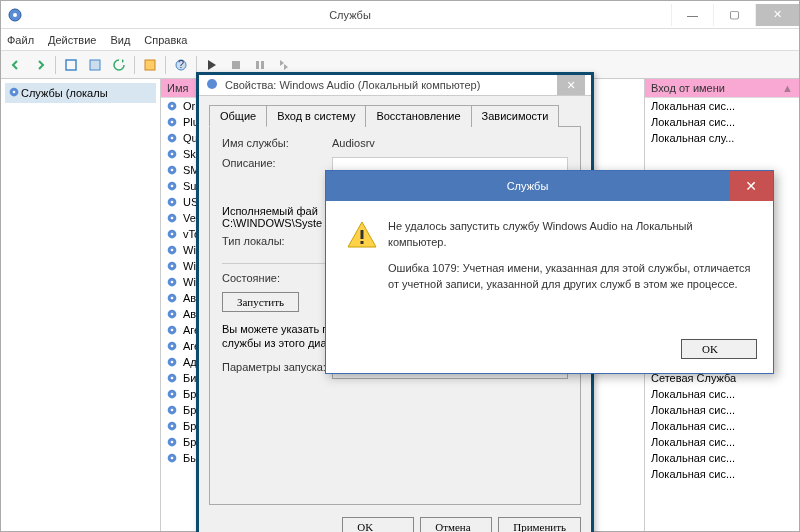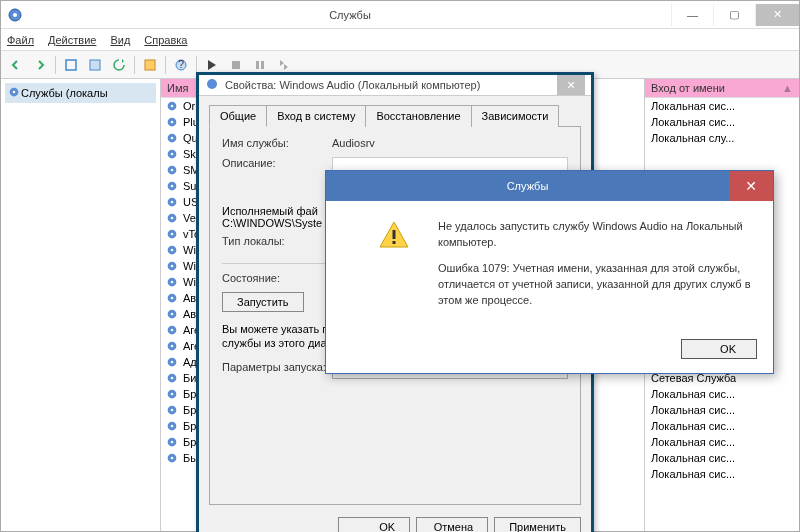--- a/index.html
+++ b/index.html
@@ -8,21 +8,21 @@
 
 .main-window { width: 800px; height: 532px; border: 1px solid #aaa; background: #f0f0f0; display: flex; flex-direction: column; }
 .titlebar { height: 28px; background: #fff; display: flex; align-items: center; border-bottom: 1px solid #ddd; }
 .titlebar .icon { width: 16px; height: 16px; margin: 0 6px; }
 .titlebar .title { flex: 1; text-align: center; color: #444; }
 .titlebar .win-btns { display: flex; }
 .titlebar .win-btn { width: 42px; height: 22px; display: flex; align-items: center; justify-content: center; color: #555; border-left: 1px solid #eee; }
 .titlebar .win-btn.close { background: #bfbfbf; color: #fff; width: 44px; }
 
 .menubar { height: 22px; background: #fff; display: flex; align-items: center; padding: 0 6px; gap: 14px; border-bottom: 1px solid #ddd; }
-.menubar span { color: #333; text-decoration: underline; }
+.menubar span { color: #333; }
 
 .toolbar { height: 28px; background: #f7f7f7; display: flex; align-items: center; padding: 0 4px; gap: 2px; border-bottom: 1px solid #ccc; }
 .tb-btn { width: 22px; height: 22px; display: flex; align-items: center; justify-content: center; border: 1px solid transparent; }
 .tb-sep { width: 1px; height: 18px; background: #ccc; margin: 0 2px; }
 
 .content { flex: 1; display: flex; background: #fff; overflow: hidden; }
 .tree-pane { width: 160px; border-right: 1px solid #ccc; padding: 4px; }
 .tree-item { display: flex; align-items: center; gap: 0; padding: 2px; }
 .tree-item.sel { background: #d8e6f2; }
 
@@ -44,29 +44,29 @@
 .dlg-body { flex: 1; padding: 8px 10px 6px 10px; }
 .tabs { display: flex; border-bottom: 1px solid #aaa; }
 .tab { padding: 4px 10px; border: 1px solid #aaa; border-bottom: none; margin-right: -1px; background: #f0f0f0; position: relative; top: 1px; }
 .tab.active { background: #f0f0f0; border-bottom: 1px solid #f0f0f0; z-index: 1; }
 .tab-panel { border: 1px solid #aaa; border-top: none; padding: 10px 12px; height: 378px; }
 .fld { display: flex; margin-bottom: 8px; }
 .fld .lbl { width: 110px; color: #333; }
 .fld .val { flex: 1; color: #333; }
 .fld input, .fld select { flex: 1; border: 1px solid #aaa; padding: 2px 4px; background: #fff; }
 .hr { height: 1px; background: #ccc; margin: 8px 0; }
-.btn { border: 1px solid #888; background: #f0f0f0; padding: 3px 14px; min-width: 72px; text-align: right; }
+.btn { border: 1px solid #888; background: #f0f0f0; padding: 3px 14px; min-width: 72px; text-align: left; font-family: Liberation Serif, serif; }
 .dlg-foot { display: flex; justify-content: flex-end; gap: 6px; padding: 6px 10px; }
 
 
 .err-dialog { position: absolute; left: 325px; top: 170px; width: 449px; height: 204px; background: #fff; border: 1px solid #3e6db5; box-shadow: 3px 3px 10px rgba(0,0,0,.3); display: flex; flex-direction: column; }
 .err-title { height: 30px; background: #4a78b8; color: #fff; display: flex; align-items: center; }
 .err-title .t { flex: 1; text-align: center; }
 .err-title .x { width: 44px; height: 30px; background: #c75050; display: flex; align-items: center; justify-content: center; color: #fff; font-size: 14px; }
-.err-body { flex: 1; display: flex; padding: 18px 20px 10px 20px; gap: 28px; margin-left: 32px; }
+.err-body { flex: 1; display: flex; padding: 18px 20px 10px 20px; gap: 10px; }
 .warn-icon { width: 32px; height: 32px; flex-shrink: 0; }
 .err-text { flex: 1; color: #333; line-height: 1.45; }
 .err-text p { margin-bottom: 10px; }
 .err-foot { padding: 10px 16px 14px; display: flex; justify-content: flex-end; }
 .err-foot .btn { min-width: 76px; border: 1px solid #555; padding: 3px 20px; }
 
 .truncated { white-space: nowrap; overflow: hidden; text-overflow: clip; }
 </style>
 </head>
 <body>

